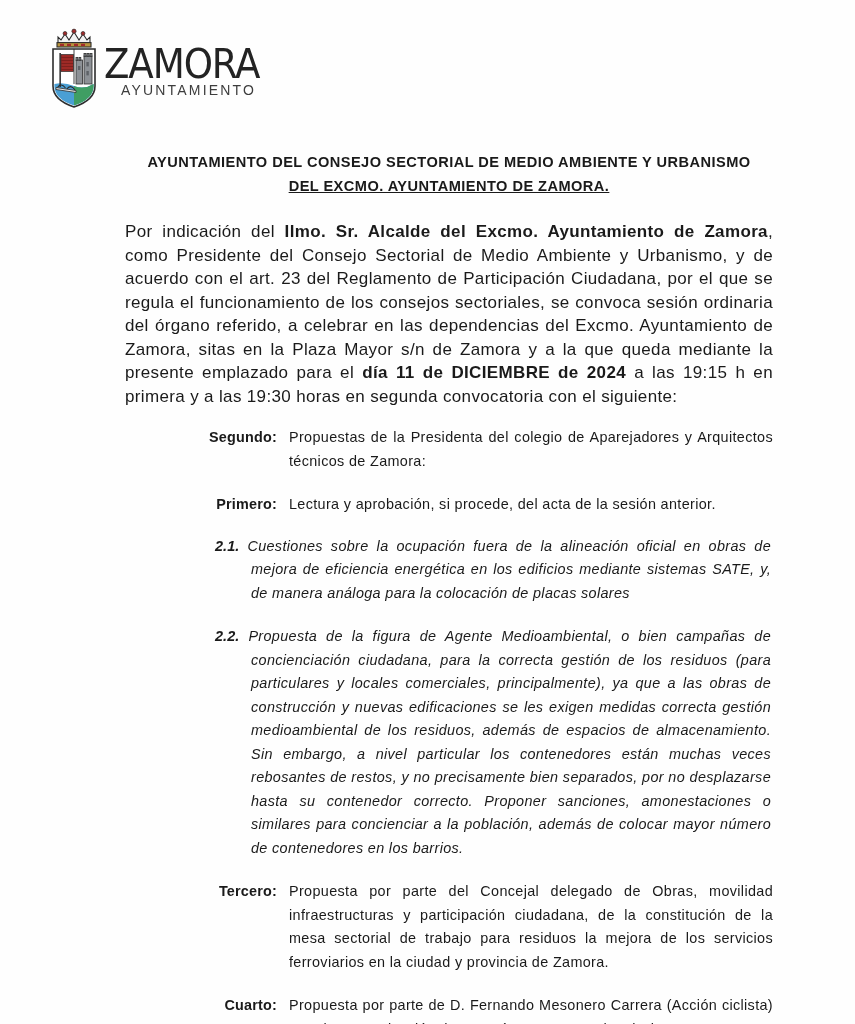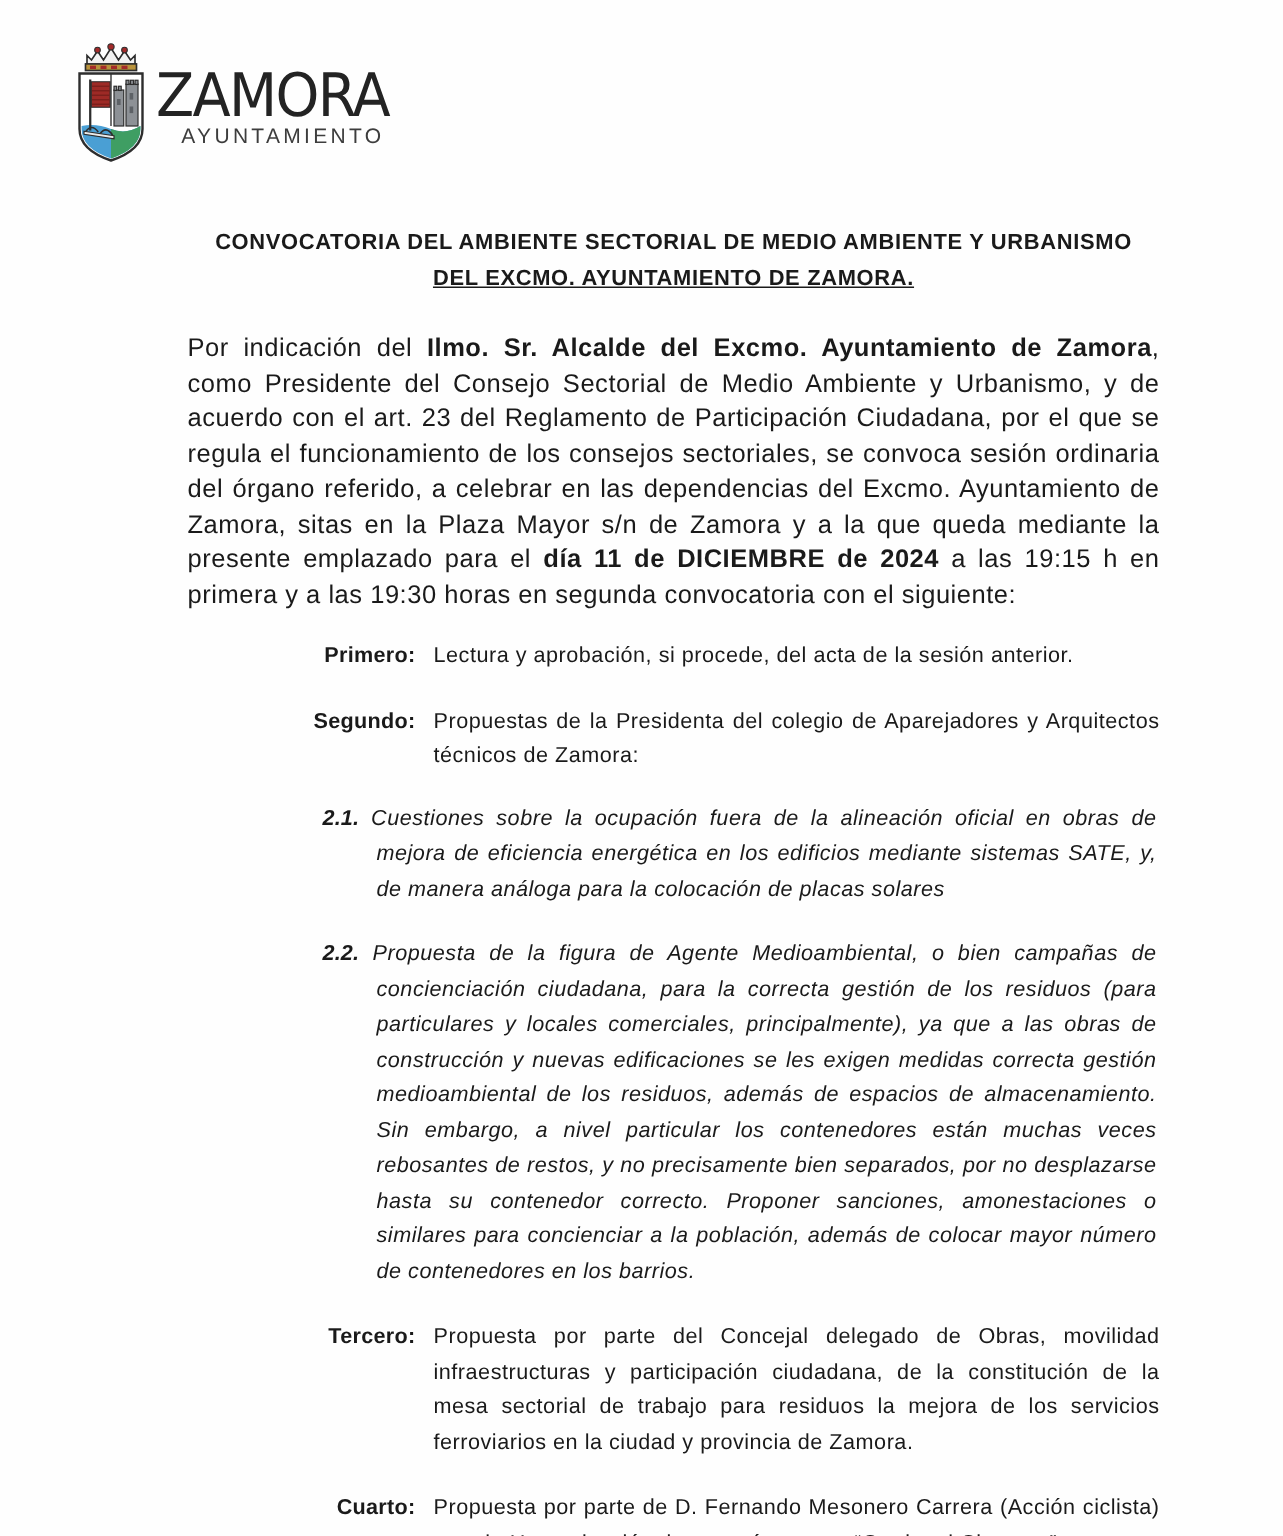--- a/index.html
+++ b/index.html
@@ -223,39 +223,39 @@
       <div class="wordmark">
         <div class="wordmark-title">ZAMORA</div>
         <div class="wordmark-sub">AYUNTAMIENTO</div>
       </div>
     </div>
   </div>
 
   <div class="content">
 
     <h1 class="doc-title">
-      <span>CONVOCATORIA DEL AMBIENTE SECTORIAL DE MEDIO AMBIENTE Y URBANISMO</span>
+      <span>AYUNTAMIENTO DEL CONSEJO SECTORIAL DE MEDIO AMBIENTE Y URBANISMO</span>
       <span class="line2">DEL EXCMO. AYUNTAMIENTO DE ZAMORA.</span>
     </h1>
 
     <p class="para">
       <span>Por indicación del </span><b>Ilmo. Sr. Alcalde del Excmo. Ayuntamiento de Zamora</b><span>, como Presidente del Consejo Sectorial de Medio Ambiente y Urbanismo, y de acuerdo con el art. 23 del Reglamento de Participación Ciudadana, por el que se regula el funcionamiento de los consejos sectoriales, se convoca sesión ordinaria del órgano referido, a celebrar en las dependencias del Excmo. Ayuntamiento de Zamora, sitas en la Plaza Mayor s/n de Zamora y a la que queda mediante la presente emplazado para el </span><b>día 11 de DICIEMBRE de 2024</b><span> a las 19:15 h en primera y a las 19:30 horas en segunda convocatoria con el siguiente:</span>
     </p>
 
 
     <div class="items">
 
       <div class="item">
+        <div class="item-label">Segundo:</div>
+        <div class="item-body">Propuestas de la Presidenta del colegio de Aparejadores y Arquitectos técnicos de Zamora:</div>
+      </div>
+
+      <div class="item">
         <div class="item-label">Primero:</div>
         <div class="item-body">Lectura y aprobación, si procede, del acta de la sesión anterior.</div>
-      </div>
-
-      <div class="item">
-        <div class="item-label">Segundo:</div>
-        <div class="item-body">Propuestas de la Presidenta del colegio de Aparejadores y Arquitectos técnicos de Zamora:</div>
       </div>
 
       <div class="subitems">
         <p class="subitem">
           <span class="subitem-num">2.1.</span>
           <span>Cuestiones sobre la ocupación fuera de la alineación oficial en obras de mejora de eficiencia energética en los edificios mediante sistemas SATE, y, de manera análoga para la colocación de placas solares</span>
         </p>
         <p class="subitem">
           <span class="subitem-num">2.2.</span>
           <span>Propuesta de la figura de Agente Medioambiental, o bien campañas de concienciación ciudadana, para la correcta gestión de los residuos (para particulares y locales comerciales, principalmente), ya que a las obras de construcción y nuevas edificaciones se les exigen medidas correcta gestión medioambiental de los residuos, además de espacios de almacenamiento. Sin embargo, a nivel particular los contenedores están muchas veces rebosantes de restos, y no precisamente bien separados, por no desplazarse hasta su contenedor correcto. Proponer sanciones, amonestaciones o similares para concienciar a la población, además de colocar mayor número de contenedores en los barrios.</span>

